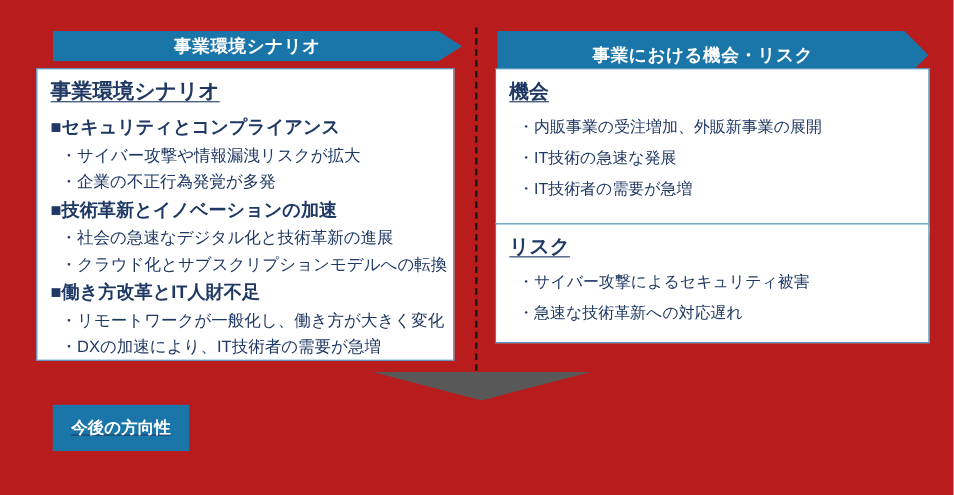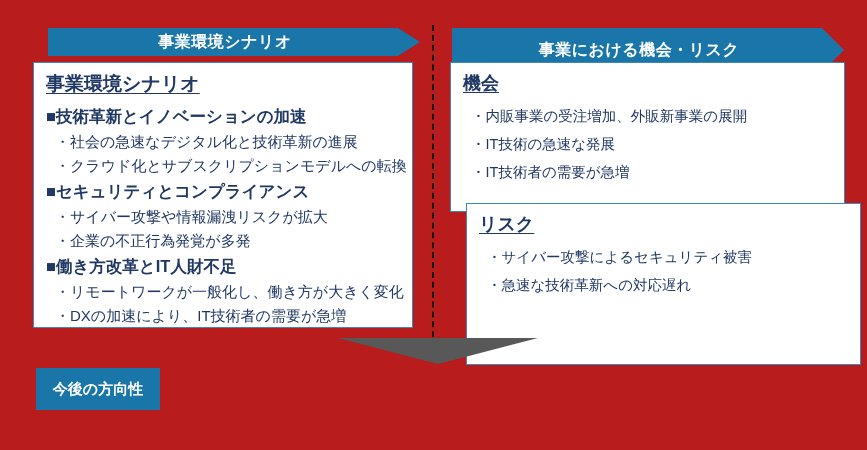--- a/index.html
+++ b/index.html
@@ -146,29 +146,29 @@
 
   <div class="banner" style="left:48px; top:28px; width:372px; height:28px;">
     <span class="banner-text">事業環境シナリオ</span>
   </div>
 
   <div class="panel" style="left:33px; top:62px; width:380px; height:266px;">
     <div class="panel-inner">
       <div class="sec-title">事業環境シナリオ</div>
 
       <div>
+        <div class="heading-line">■セキュリティとコンプライアンス</div>
+        <div class="bullet-line">・サイバー攻撃や情報漏洩リスクが拡大</div>
+        <div class="bullet-line">・企業の不正行為発覚が多発</div>
+      </div>
+
+      <div>
         <div class="heading-line">■技術革新とイノベーションの加速</div>
         <div class="bullet-line">・社会の急速なデジタル化と技術革新の進展</div>
         <div class="bullet-line">・クラウド化とサブスクリプションモデルへの転換</div>
-      </div>
-
-      <div>
-        <div class="heading-line">■セキュリティとコンプライアンス</div>
-        <div class="bullet-line">・サイバー攻撃や情報漏洩リスクが拡大</div>
-        <div class="bullet-line">・企業の不正行為発覚が多発</div>
       </div>
 
       <div>
         <div class="heading-line">■働き方改革とIT人財不足</div>
         <div class="bullet-line">・リモートワークが一般化し、働き方が大きく変化</div>
         <div class="bullet-line">・DXの加速により、IT技術者の需要が急増</div>
       </div>
     </div>
   </div>
 
@@ -180,27 +180,27 @@
 
   <div class="panel" style="left:450px; top:62px; width:395px; height:150px;">
     <div class="panel-inner">
       <div class="sec-title small">機会</div>
       <div class="bullet-line rt">・内販事業の受注増加、外販新事業の展開</div>
       <div class="bullet-line rt">・IT技術の急速な発展</div>
       <div class="bullet-line rt">・IT技術者の需要が急増</div>
     </div>
   </div>
 
-  <div class="panel" style="left:450px; top:203px; width:395px; height:162px;margin-left:16px;">
+  <div class="panel" style="left:450px; top:203px; width:395px; height:109px;">
     <div class="panel-inner">
       <div class="sec-title small">リスク</div>
       <div class="bullet-line rt">・サイバー攻撃によるセキュリティ被害</div>
       <div class="bullet-line rt">・急速な技術革新への対応遅れ</div>
     </div>
   </div>
 
   <div class="down-arrow" style="left:338px; top:338px; width:200px; height:26px;"></div>
 
-  <div class="conclusion" style="left:36px; top:368px; width:652px; height:42px;">
+  <div class="conclusion" style="left:48px; top:368px; width:652px; height:42px;text-decoration:underline;">
     <div class="conclusion-tag">今後の方向性</div>
   </div>
 
 </div>
 
 </body></html>

